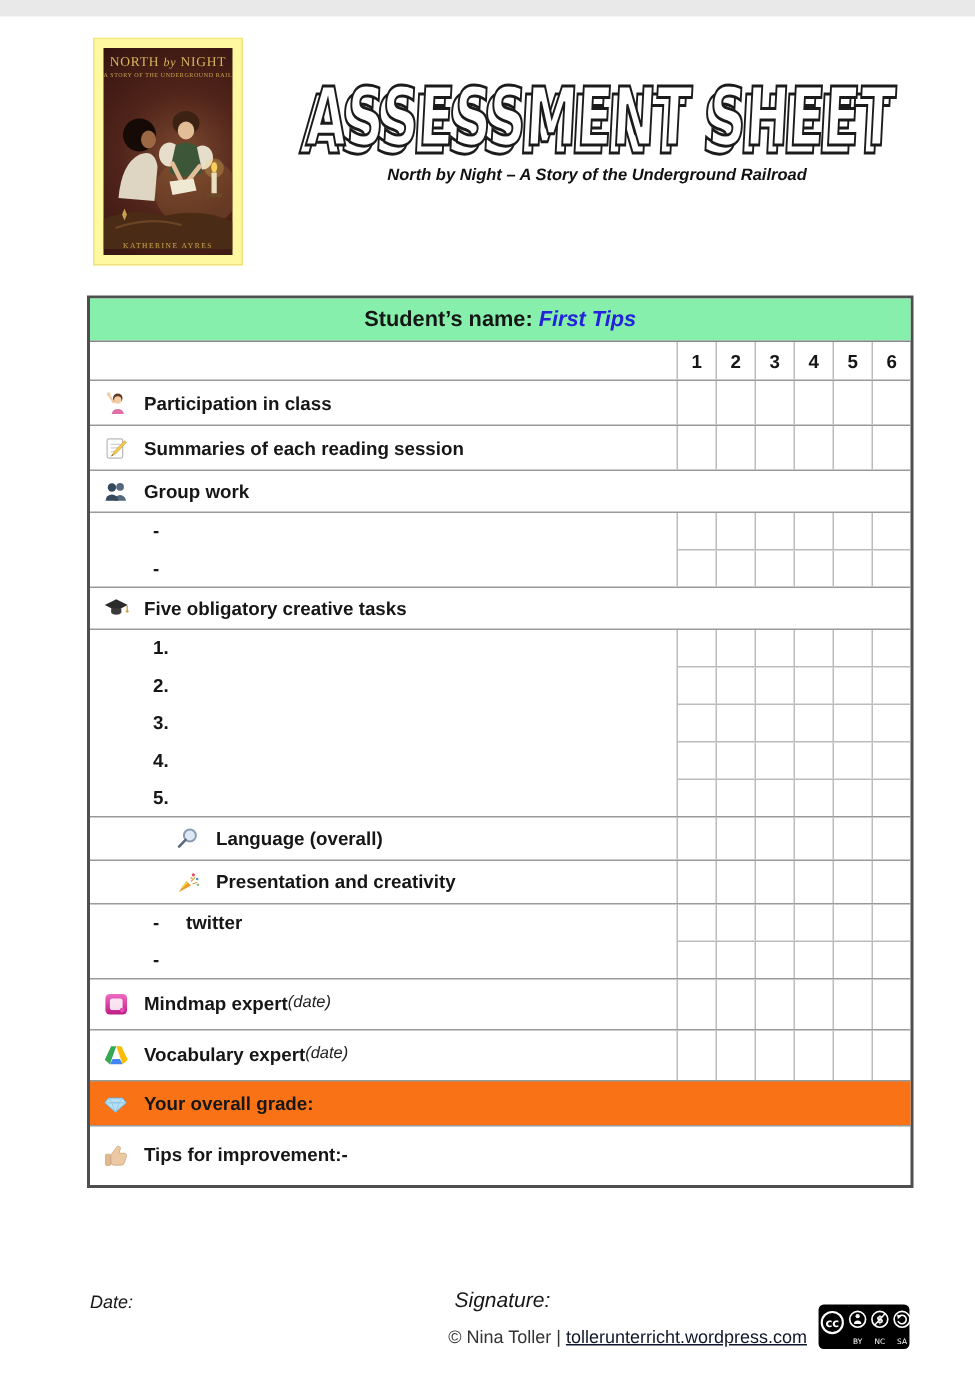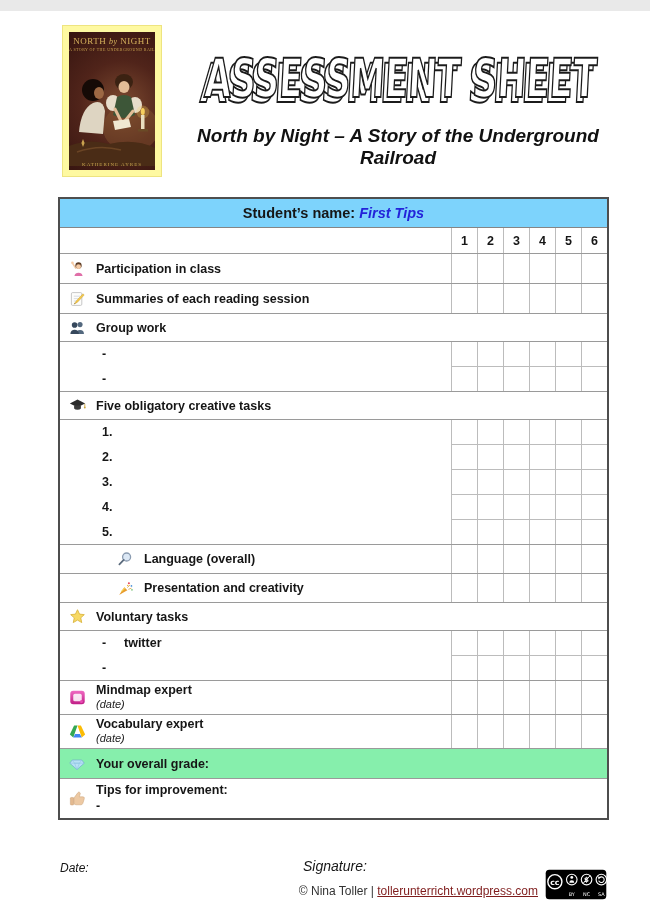--- a/index.html
+++ b/index.html
@@ -20,37 +20,37 @@
   .cover-title .byword { font-style:italic; text-transform:lowercase; font-size:8px; }
   .cover-tagline { font-family:"Liberation Serif", serif; color:#c8a24f; font-size:4px;
                    letter-spacing:0.4px; margin-top:1px; white-space:nowrap; }
   .cover-paint { display:block; margin-top:2px; }
   .cover-author { position:absolute; left:0; right:0; bottom:3px;
                   font-family:"Liberation Serif", serif; color:#c8a24f; font-size:5px;
                   letter-spacing:1px; }
 
   
   .big-title { position:absolute; left:193px; top:24px; }
-  .subtitle { position:absolute; left:188px; top:114px; width:420px; text-align:center;
-              font-size:19px; font-weight:bold; font-style:italic; color:#111; }
+  .subtitle { position:absolute; left:188px; top:100px; width:420px; text-align:center;
+              font-size:11px; font-weight:bold; font-style:italic; color:#111; }
 
   
   .atable { position:absolute; left:58px; top:186px; width:551px;
             background:#fff; border:2px solid #4e4e4e; box-sizing:border-box; }
   .trow { display:flex; align-items:stretch; border-top:1px solid #9a9a9a; box-sizing:border-box; }
   .atable .trow:first-child { border-top:none; }
 
-  .r-head { height:28px; background:#7dd3fc; align-items:center; justify-content:center;
+  .r-head { height:28px; background:#86efac; align-items:center; justify-content:center;
             gap:4px; font-size:14.5px; font-weight:bold; border-top:none; }
   .sn-value { color:#2323d9; font-style:italic; }
 
   .r-cols { height:26px; border-top:1px solid #858585; }
   .r30 { height:30px;gap:40px; } .r29 { height:29px;padding-left:48px; } .r28 { height:28px; }
   .r34 { height:34px; } .r-sub2 { height:50px; } .r-tasks { height:125px; }
-  .r-overall { height:30px; background:#86efac; }
+  .r-overall { height:30px; background:#f97316; }
   .r-tips { height:40px; }
 
   .lbl { flex:1; display:flex; align-items:center; gap:10px; padding-left:8px;
          font-weight:bold; font-size:12.5px; box-sizing:border-box; min-width:0; }
   .icn { width:18px; flex:none; display:flex; justify-content:center; align-items:center; }
   .spacer { flex:1; }
 
   .grades { width:156px; flex:none; display:flex; }
   .gcell { flex:1; border-left:1px solid #bcbcbc; box-sizing:border-box; }
   .r-cols .gcell { display:flex; align-items:center; justify-content:center;
@@ -59,29 +59,29 @@
   .subl { flex:1; display:flex; flex-direction:column; padding-left:42px; box-sizing:border-box; }
   .subline { flex:1; display:flex; align-items:center; font-weight:bold; font-size:12.5px; }
   .bullet { width:22px; flex:none; }
   .substack { width:156px; flex:none; display:flex; flex-direction:column;
               border-left:1px solid #bcbcbc; box-sizing:border-box; }
   .subrow { flex:1; display:flex; border-top:1px solid #bcbcbc; }
   .subrow:first-child { border-top:none; }
   .subrow .gcell:first-child { border-left:none; }
 
   .duo { align-items:center; }
-  .txtcol { display:flex; flex-direction:column; justify-content:flex-start; line-height:1.25; }
+  .txtcol { display:flex; flex-direction:row; justify-content:flex-start; line-height:1.25; }
   .note { font-weight:normal; font-style:italic; font-size:11px; color:#222; }
   .tipdash { font-weight:bold; font-size:12.5px; }
 
   
   .date-label { position:absolute; left:60px; top:850px; font-size:12px; font-style:italic; }
   .sig-label  { position:absolute; left:303px; top:847px; font-size:14px; font-style:italic; }
   .credit { position:absolute; right:112px; top:873px; font-size:12px; color:#333; white-space:nowrap; }
-  .credit a { color:#7f1d1d; text-decoration:underline; }
+  .credit a { color:#0f172a; text-decoration:underline; }
   .cc-badge { position:absolute; left:545px; top:858px; }
 </style>
 </head>
 <body>
 
 <div class="page">
 
   <div class="cover">
     <div class="cover-art">
       <div class="cover-title"><span>NORTH</span> <span class="byword">by</span> <span>NIGHT</span></div>
@@ -347,30 +347,20 @@
       <div class="grades">
           <div class="gcell"></div>
           <div class="gcell"></div>
           <div class="gcell"></div>
           <div class="gcell"></div>
           <div class="gcell"></div>
           <div class="gcell"></div>
         </div>
     </div>
 
-    <div class="trow r28">
-      <div class="lbl">
-        <span class="icn">
-          <svg width="17" height="17" viewBox="0 0 20 20">
-            <polygon points="10,2 12.4,7.2 18,7.8 13.8,11.6 15,17.2 10,14.2 5,17.2 6.2,11.6 2,7.8 7.6,7.2" fill="#f7d964" stroke="#d9b33c" stroke-width="1"></polygon>
-          </svg>
-        </span>
-        <span>Voluntary tasks</span>
-      </div>
-    </div>
 
     <div class="trow r-sub2">
       <div class="subl">
         <div class="subline">
           <span class="bullet">-</span>
           <span>twitter</span>
         </div>
         <div class="subline">
           <span class="bullet">-</span>
           <span></span>

